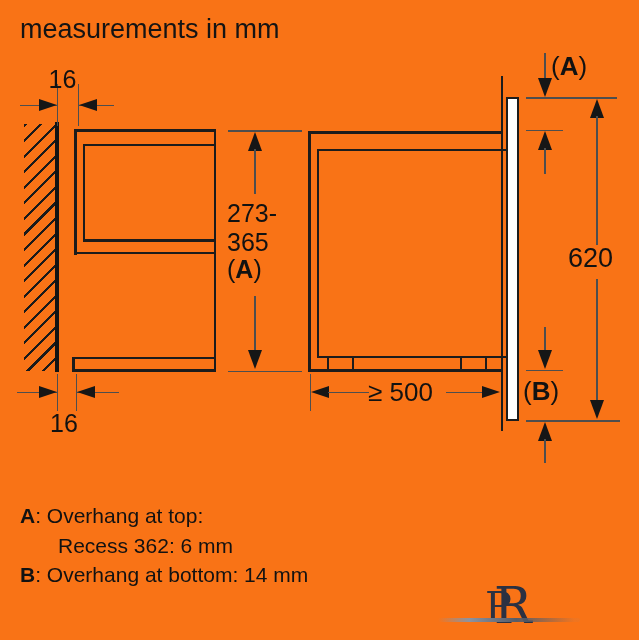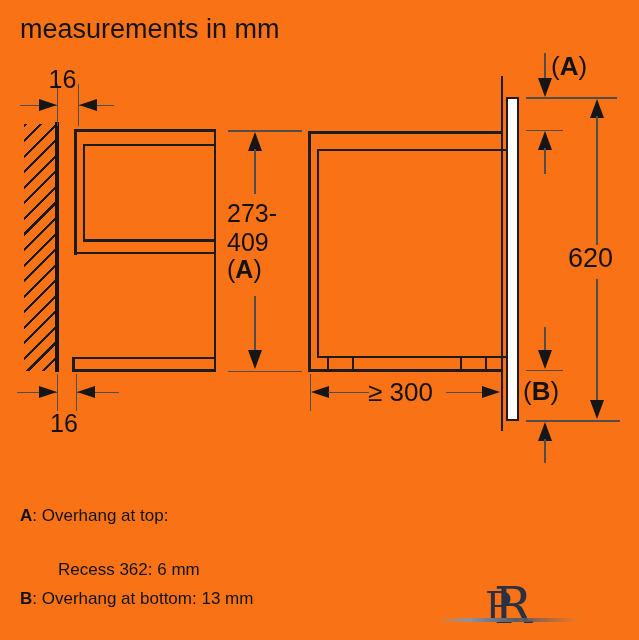--- a/index.html
+++ b/index.html
@@ -27,22 +27,22 @@
   #title{position:absolute;left:20px;top:14px;font-size:27px;color:#141414;}
   #hatch{
     position:absolute;left:24px;top:124px;width:32px;height:247px;
     background:repeating-linear-gradient(135deg,#1b1b1b 0 2.2px,transparent 2.2px 11px);
   }
   #wall-line{position:absolute;left:55px;top:122px;width:3.5px;height:250px;background:#141414;}
   #front-panel{
     position:absolute;left:505.5px;top:96.5px;width:9.5px;height:320.5px;
     border:2.5px solid #1c1c1c;background:#fff;
   }
-  #legend{position:absolute;left:20px;top:501px;font-size:17px;line-height:29.5px;color:#121212;}
-  #legend .ind{padding-left:38px;margin-top:24px;}
+  #legend{position:absolute;left:20px;top:501px;font-size:21px;line-height:29.5px;color:#121212;}
+  #legend .ind{padding-left:38px;}
   #watermark{position:absolute;left:438px;top:580px;width:150px;height:46px;}
   #watermark .wl{position:absolute;font-family:"DejaVu Serif", serif;color:#2b3142;font-weight:normal;}
   #wm-p{left:47px;top:6px;font-size:40px;line-height:1;}
   #wm-r{left:56px;top:1px;font-size:50px;line-height:1;}
   #wm-swoosh{
     position:absolute;left:0;top:38px;width:142px;height:3.5px;border-radius:2px;
     background:linear-gradient(to right,rgba(130,136,148,0) 0%,#8d93a0 22%,#565c68 55%,rgba(130,136,148,0.08) 96%);
   }
 </style>
 </head>
@@ -85,21 +85,21 @@
     <div class="ar l" style="left:76.5px;top:385.8px;"></div>
     <div class="lbl c" style="left:45px;top:410px;width:38px;">16</div>
 
     <div class="dhl" style="left:228px;top:130px;width:74px;"></div>
     <div class="dhl" style="left:228px;top:370.5px;width:74px;"></div>
     <div class="ar u" style="left:248px;top:131.5px;"></div>
     <div class="dvl" style="left:254.2px;top:149px;height:45px;"></div>
     <div class="dvl" style="left:254.2px;top:296px;height:55px;"></div>
     <div class="ar d" style="left:248px;top:350px;"></div>
     <div class="lbl" style="left:227px;top:200px;">273-</div>
-    <div class="lbl" style="left:227px;top:228.5px;">409</div>
+    <div class="lbl" style="left:227px;top:228.5px;">365</div>
     <div class="lbl" style="left:227px;top:256px;"><span>(</span><b>A</b><span>)</span></div>
   </div>
 
   <div class="grp">
 
     <div class="vl" style="left:308px;top:131px;height:240.5px;"></div>
     <div class="hl" style="left:308px;top:131px;width:194px;"></div>
     <div class="hl" style="left:308px;top:369px;width:194px;"></div>
     <div class="vl" style="left:316.5px;top:148.5px;height:209px;"></div>
     <div class="hl" style="left:316.5px;top:148.5px;width:191px;"></div>
@@ -131,29 +131,29 @@
 
     <div class="ar u" style="left:590px;top:99px;"></div>
     <div class="dvl" style="left:596.3px;top:116px;height:129px;"></div>
     <div class="lbl" style="left:568px;top:244px;font-size:27px;">620</div>
     <div class="dvl" style="left:596.3px;top:279px;height:123px;"></div>
     <div class="ar d" style="left:590px;top:400px;"></div>
 
     <div class="dvl" style="left:309.5px;top:374px;height:37px;"></div>
     <div class="ar l" style="left:310.5px;top:386px;"></div>
     <div class="dhl" style="left:328px;top:391.5px;width:41px;"></div>
-    <div class="lbl" style="left:368px;top:379px;font-size:26px;">≥ 300</div>
+    <div class="lbl" style="left:368px;top:379px;font-size:26px;">≥ 500</div>
     <div class="dhl" style="left:446px;top:391.5px;width:37px;"></div>
     <div class="ar r" style="left:482px;top:385.8px;"></div>
   </div>
 
   <div id="legend">
     <div><b>A</b><span>: Overhang at top:</span></div>
     <div class="ind">Recess 362: 6 mm</div>
-    <div><b>B</b><span>: Overhang at bottom: 13 mm</span></div>
+    <div><b>B</b><span>: Overhang at bottom: 14 mm</span></div>
   </div>
 
   <div id="watermark">
     <span class="wl" id="wm-p">P</span>
     <span class="wl" id="wm-r">R</span>
     <div id="wm-swoosh"></div>
   </div>
 
 </div>
 

